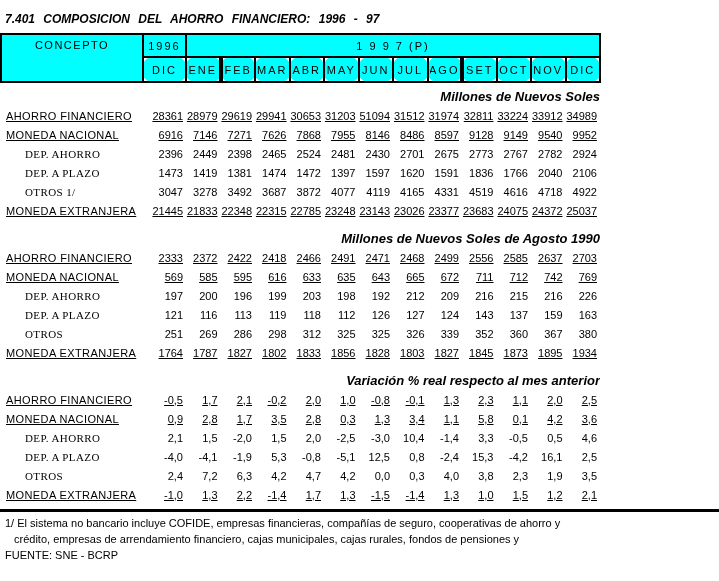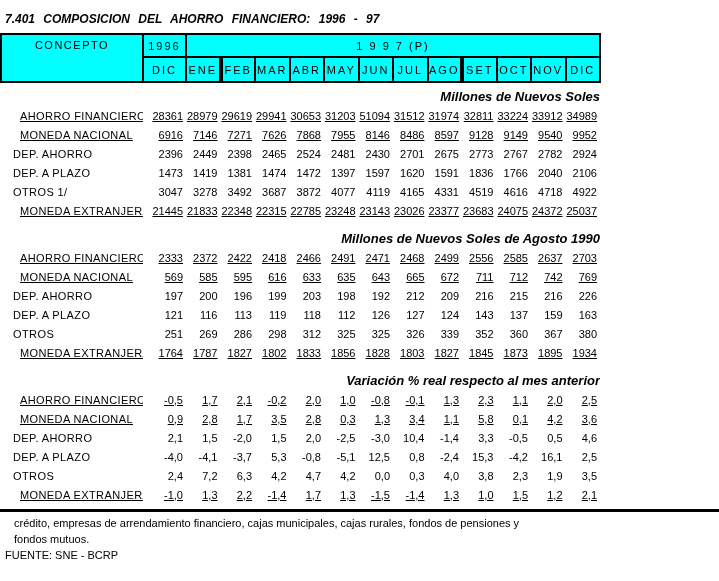--- a/index.html
+++ b/index.html
@@ -28,31 +28,31 @@
     border-collapse: collapse; table-layout: fixed;
   }
   thead th {
     background: #00ffff;
     border: 2px solid #000;
     font-weight: normal; font-size: 11px;
     letter-spacing: 2px; text-align: center;
     padding: 0; overflow: hidden;
   }
   tr.hrow1 th { height: 21px; }
-  tr.hrow2 th { height: 23px; }
+  tr.hrow2 th { height: 23px; border-radius: 9px; }
   th.concepto { vertical-align: top; padding-top: 4px; letter-spacing: 1.5px; }
   th.thick-right { border-right-width: 4px; }
 
   tbody td {
     font-size: 11px; height: 19px;
     padding: 0; vertical-align: middle;
     overflow: hidden; white-space: nowrap;
   }
-  td.label { text-align: left; padding-left: 19px; letter-spacing: .4px; }
-  td.label.indent { padding-left: 12px; }
+  td.label { text-align: left; padding-left: 5px; letter-spacing: .4px; }
+  td.label.indent { padding-left: 24px; font-family: Liberation Serif, serif; }
   td.val { text-align: right; padding-right: 3px; }
   .u { text-decoration: underline; }
 
   tr.heading-row td { height: 26px; vertical-align: bottom; padding-bottom: 2px; text-align: right; }
   tr.heading-row.first td { height: 21px; }
   td.section-heading {
     text-align: center;
     font-style: italic; font-weight: bold; font-size: 13px;
   }
 
@@ -358,21 +358,21 @@
           <td class="val">-1,4</td>
           <td class="val">3,3</td>
           <td class="val">-0,5</td>
           <td class="val">0,5</td>
           <td class="val">4,6</td>
         </tr>
         <tr>
           <td class="label indent">DEP. A PLAZO</td>
           <td class="val">-4,0</td>
           <td class="val">-4,1</td>
-          <td class="val">-3,7</td>
+          <td class="val">-1,9</td>
           <td class="val">5,3</td>
           <td class="val">-0,8</td>
           <td class="val">-5,1</td>
           <td class="val">12,5</td>
           <td class="val">0,8</td>
           <td class="val">-2,4</td>
           <td class="val">15,3</td>
           <td class="val">-4,2</td>
           <td class="val">16,1</td>
           <td class="val">2,5</td>
@@ -408,20 +408,20 @@
           <td class="val u">1,5</td>
           <td class="val u">1,2</td>
           <td class="val u">2,1</td>
         </tr>
       </tbody>
   </table>
 
   <div class="footer">
     <div class="rule"></div>
     <div class="notes">
+      <p class="note">1/ El sistema no bancario incluye COFIDE, empresas financieras, compañías de seguro, cooperativas de ahorro y</p>
       <p class="note indent">crédito, empresas de arrendamiento financiero, cajas municipales, cajas rurales, fondos de pensiones y</p>
-      <p class="note indent">fondos mutuos.</p>
       <p class="note">FUENTE: SNE - BCRP</p>
     </div>
 
   </div>
 
 </div>
 
 </body></html>

